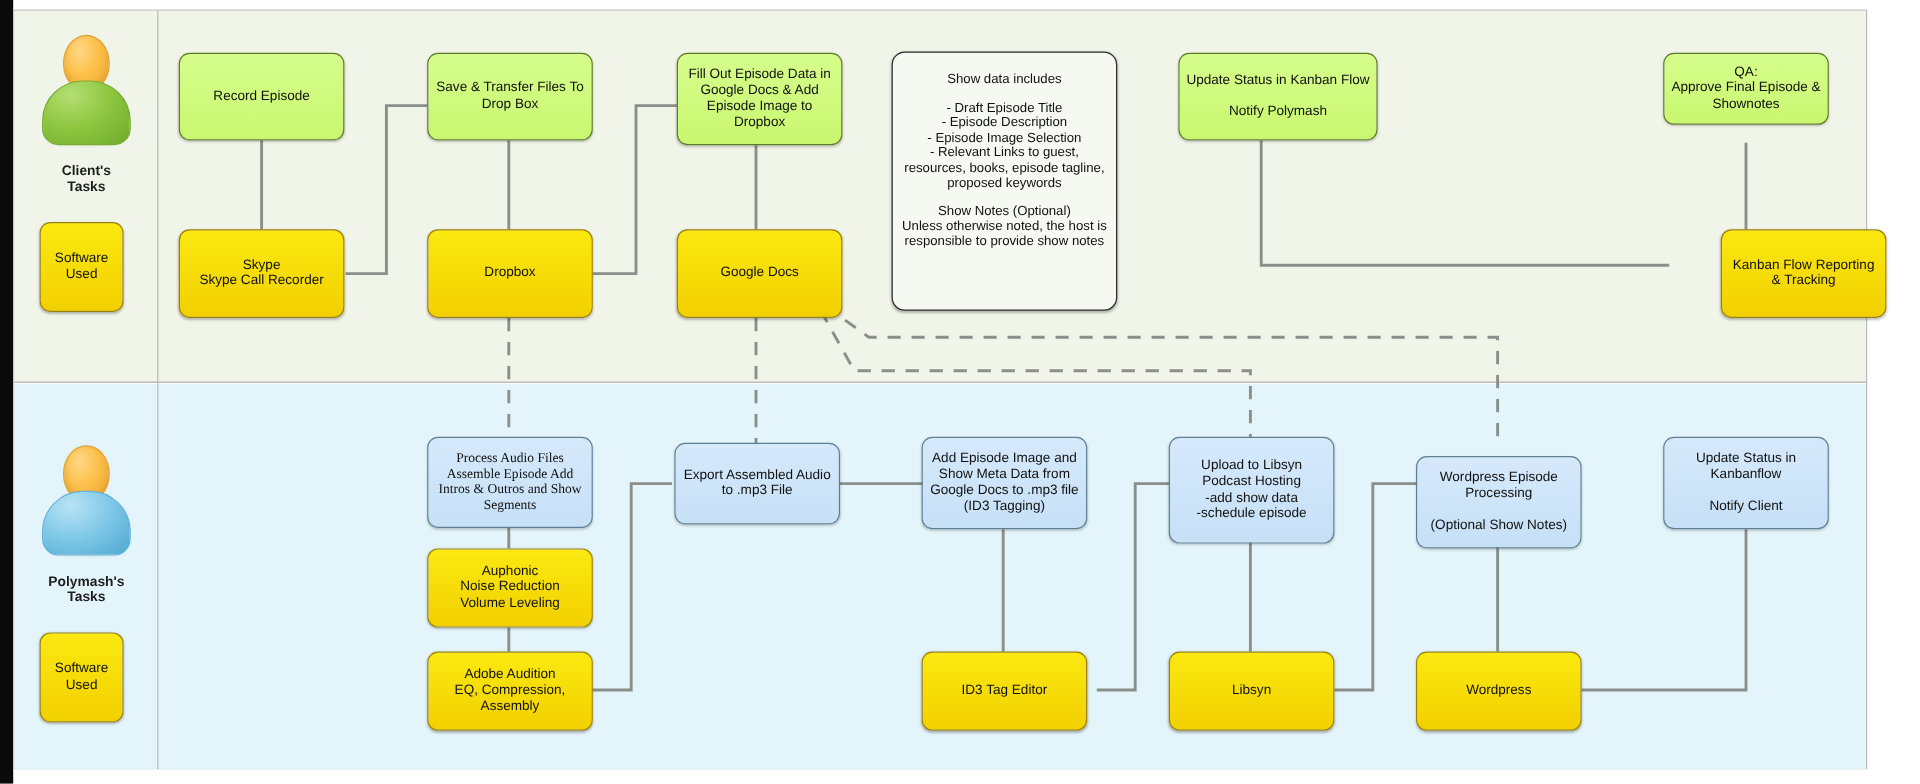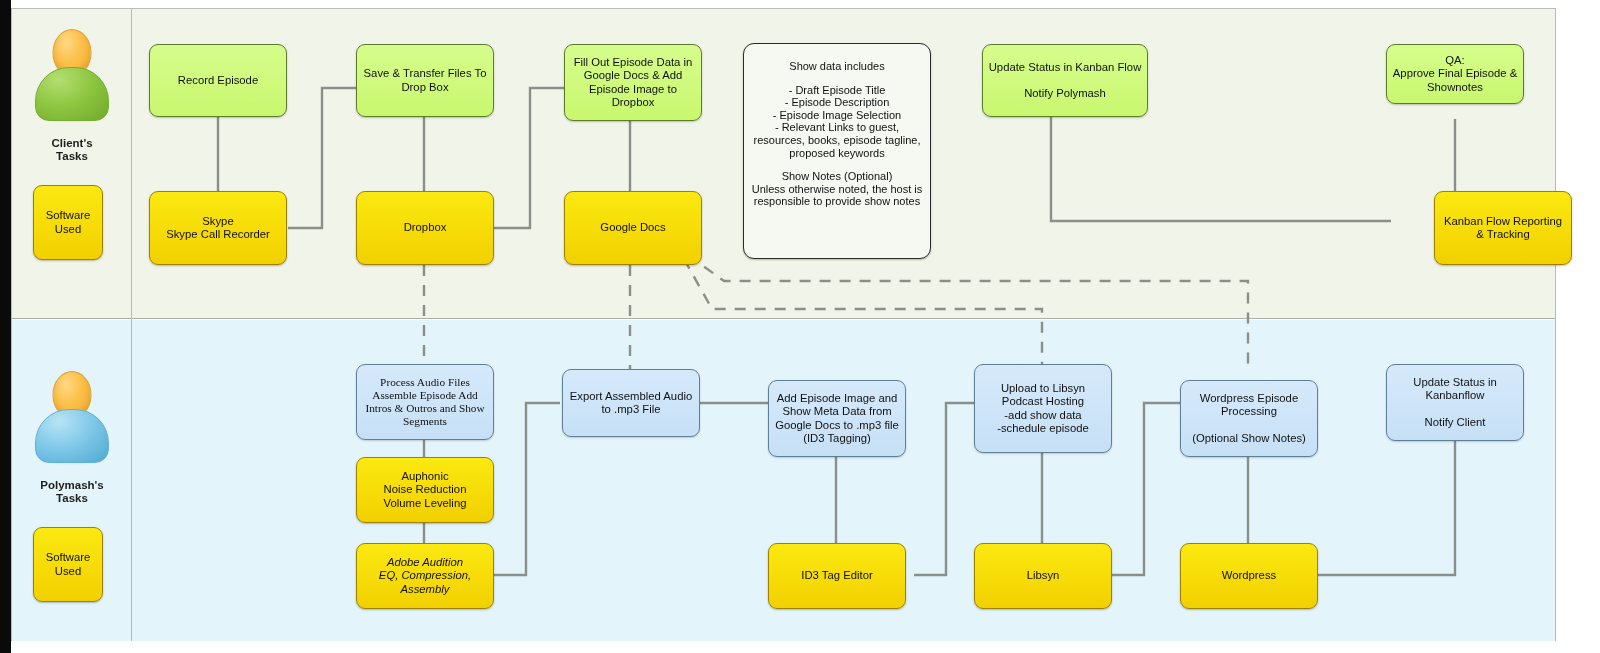--- a/index.html
+++ b/index.html
@@ -202,33 +202,33 @@
     </div>
 
     <div class="node n-yellow" style="left:344px;top:448px;width:138px;height:66px;">
       <div>
         <span>Auphonic</span><br>
         <span>Noise Reduction</span><br>
         <span>Volume Leveling</span>
       </div>
     </div>
 
-    <div class="node n-yellow" style="left:344px;top:534px;width:138px;height:66px;font-style:italic;">
+    <div class="node n-yellow" style="left:344px;top:534px;width:138px;height:66px;">
       <div>
         <span>Adobe Audition</span><br>
         <span>EQ, Compression,</span><br>
         <span>Assembly</span>
       </div>
     </div>
 
     <div class="node n-blue" style="left:550px;top:360px;width:138px;height:68px;">
       <span>Export Assembled Audio to .mp3 File</span>
     </div>
 
-    <div class="node n-blue" style="left:756px;top:355px;width:138px;height:77px;margin-top:16px;">
+    <div class="node n-blue" style="left:756px;top:355px;width:138px;height:77px;">
       <span>Add Episode Image and Show Meta Data from Google Docs to .mp3 file (ID3 Tagging)</span>
     </div>
 
     <div class="node n-yellow" style="left:756px;top:534px;width:138px;height:66px;">
       <span>ID3 Tag Editor</span>
     </div>
 
     <div class="node n-blue" style="left:962px;top:355px;width:138px;height:89px;">
       <div>
         <span>Upload to Libsyn</span><br>

